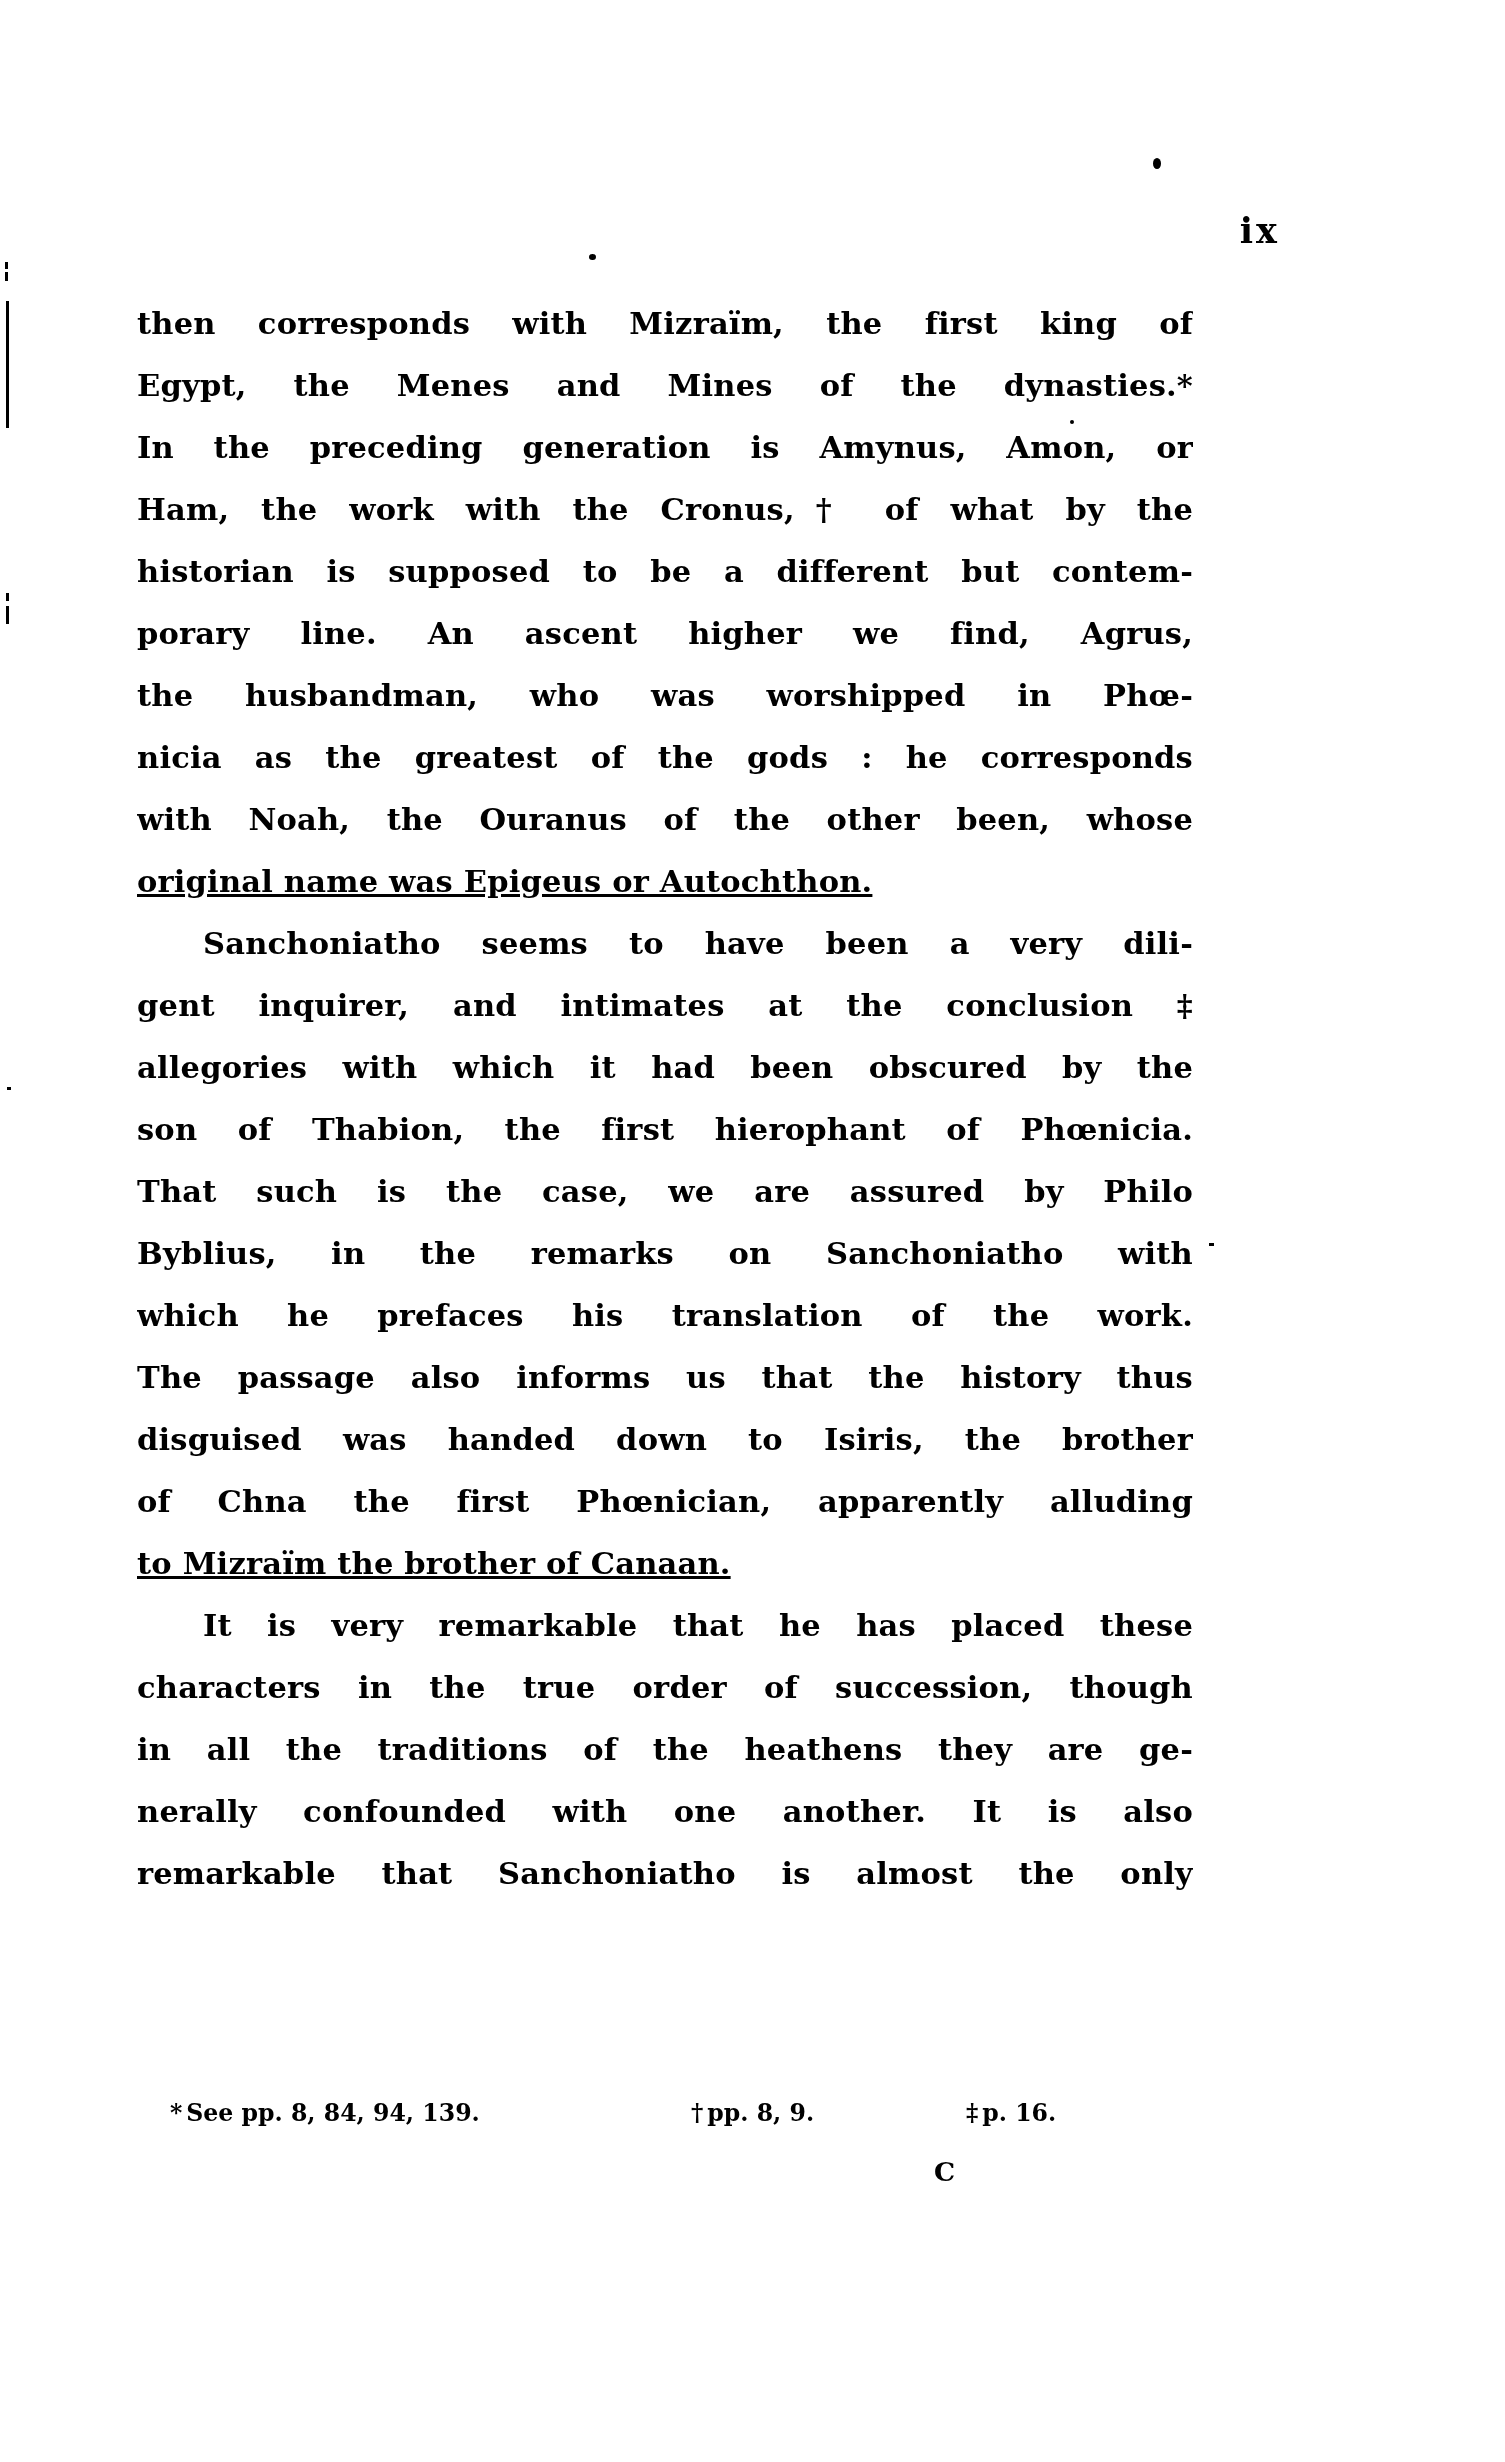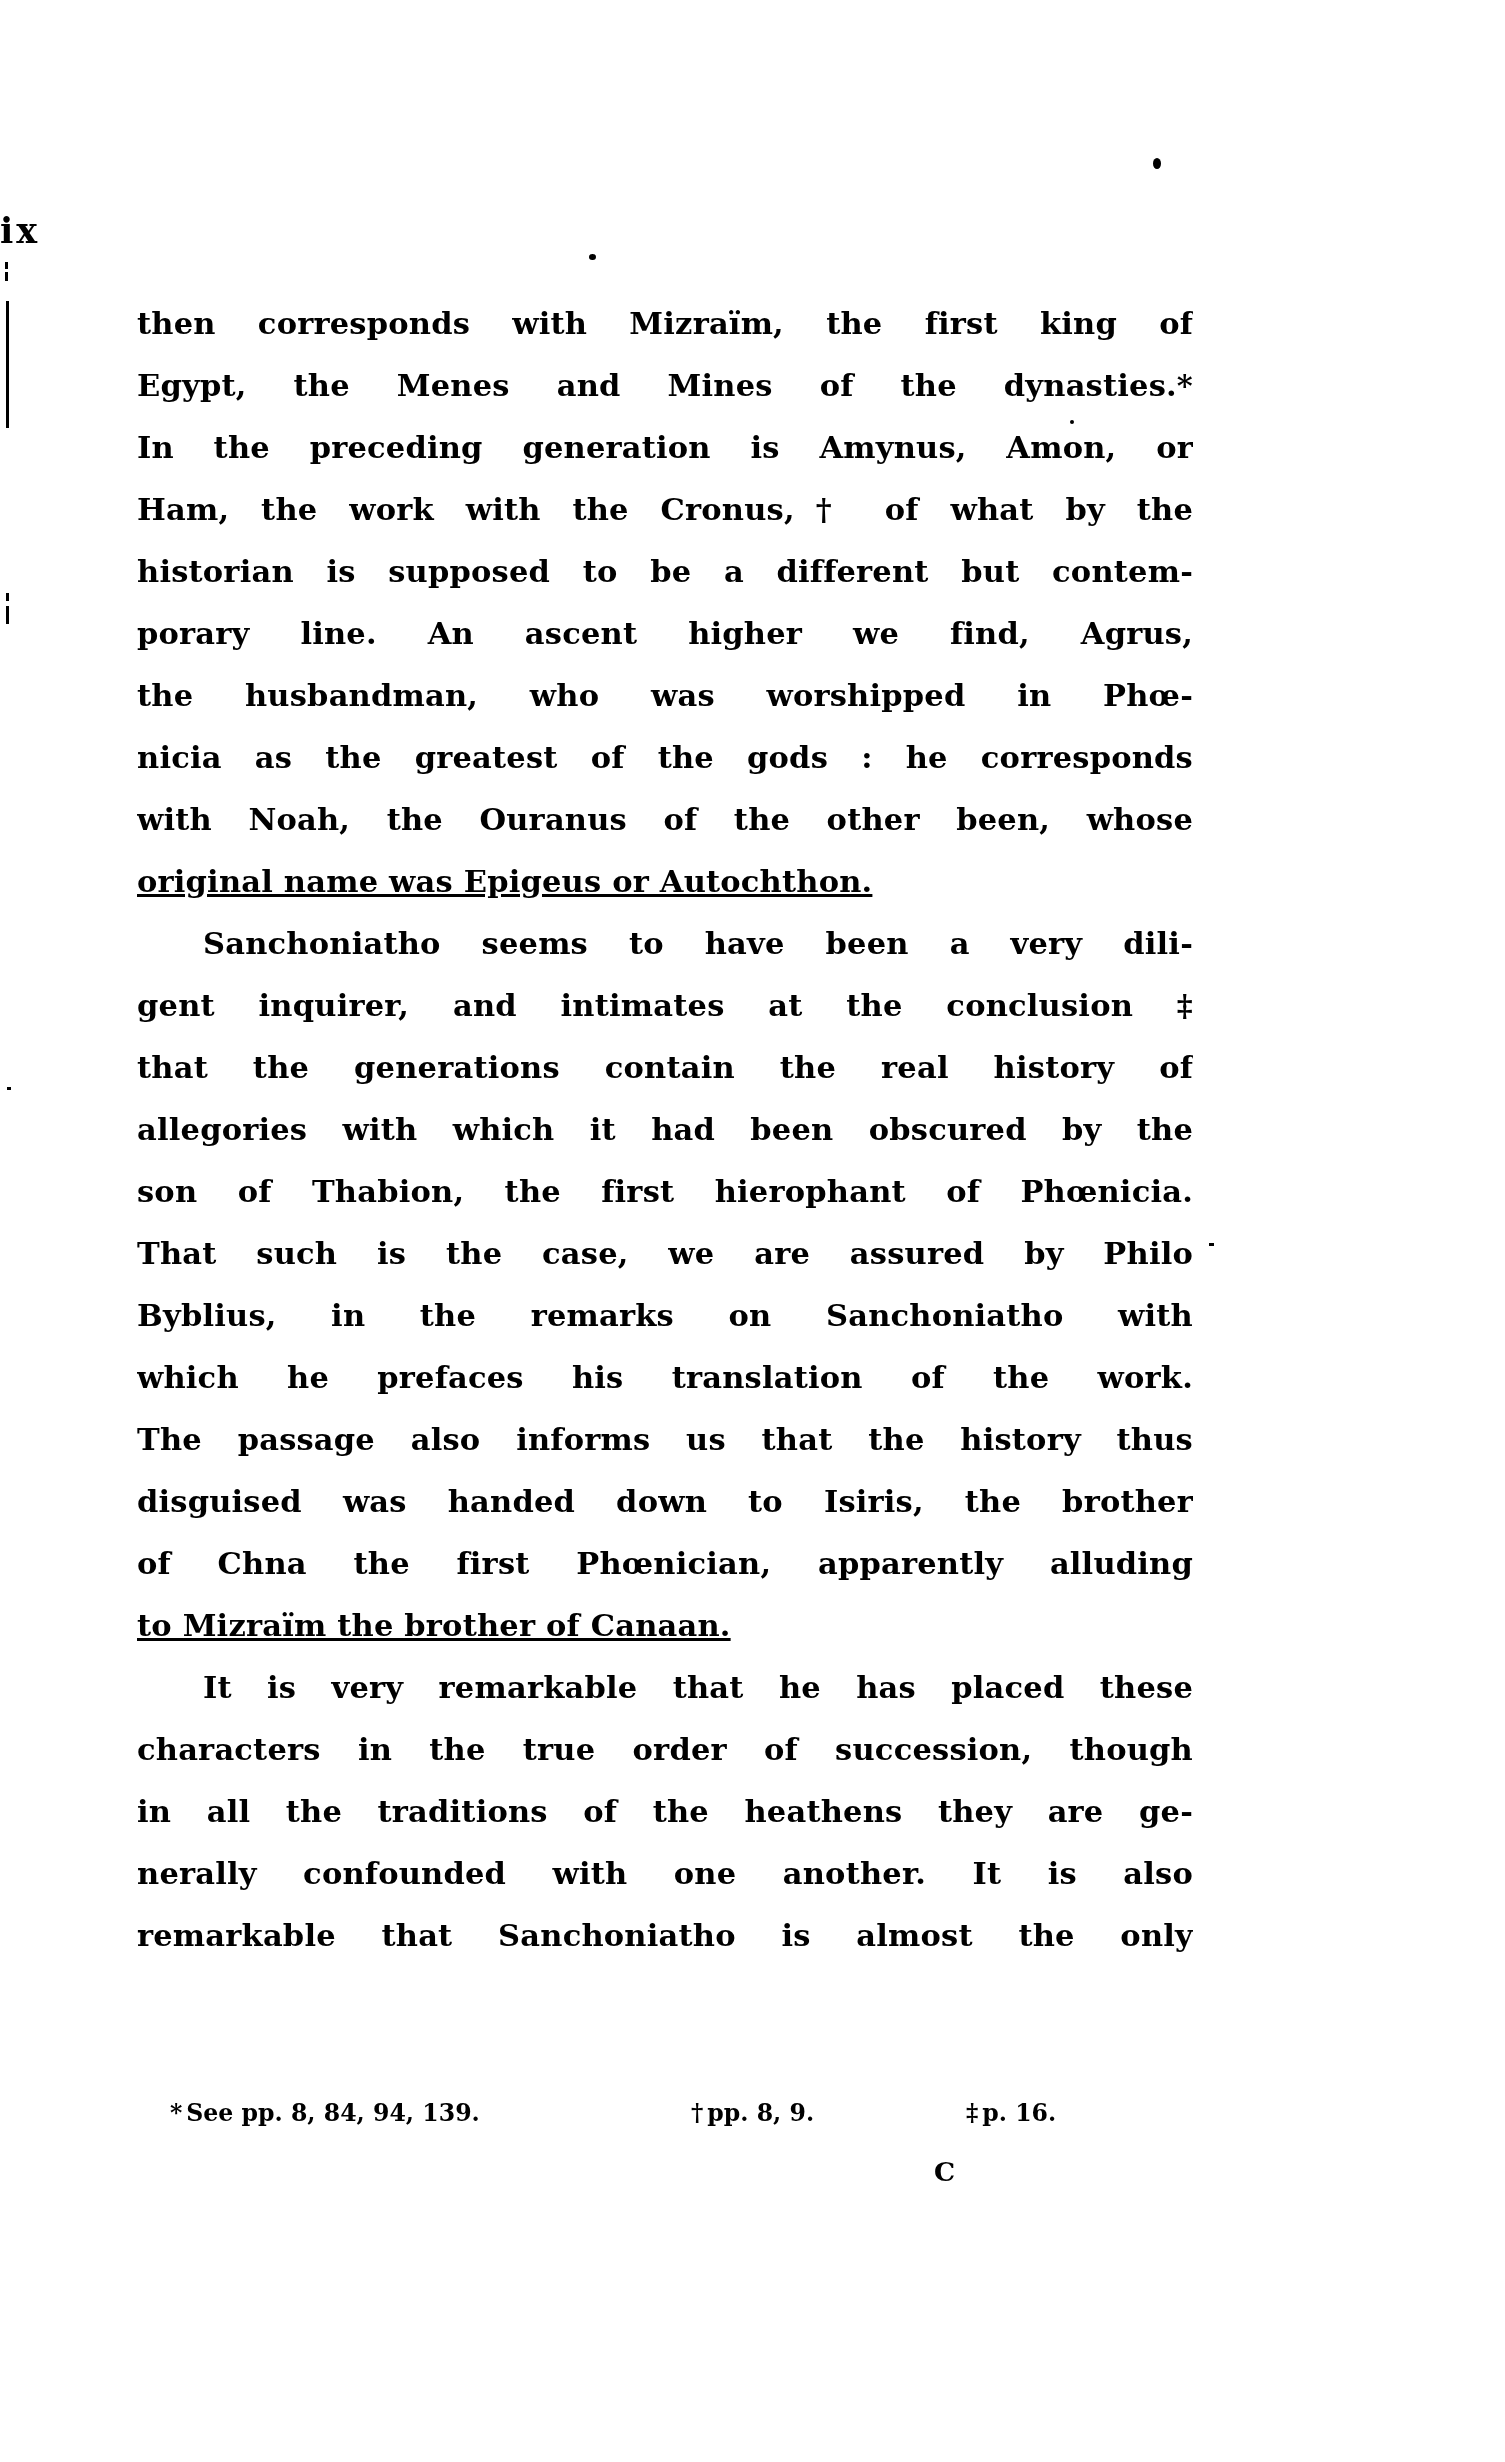--- a/index.html
+++ b/index.html
@@ -14,21 +14,21 @@
     background: #ffffff;
     color: #000000;
     font-family: "DejaVu Serif", "Liberation Serif", serif;
     overflow: hidden;
   }
   .folio {
     position: absolute;
     top: 213px;
     left: 0;
     width: 1280px;
-    text-align: left;
+    text-align: right;
     font-size: 35px;
     font-weight: 700;
     letter-spacing: 3px;
     line-height: 1;
   }
   .text-block {
     position: absolute;
     left: 118px;
     top: 292px;
     width: 1056px;
@@ -102,21 +102,20 @@
       <div class="line">porary line. An ascent higher we find, Agrus,</div>
       <div class="line">the husbandman, who was worshipped in Phœ-</div>
       <div class="line">nicia as the greatest of the gods : he corresponds</div>
       <div class="line">with Noah, the Ouranus of the other been, whose</div>
       <div class="line para-end">original name was Epigeus or Autochthon.</div>
     </div>
 
     <div>
       <div class="line indent">Sanchoniatho seems to have been a very dili-</div>
       <div class="line">gent inquirer, and intimates at the conclusion ‡</div>
-      <div class="line">that the generations contain the real history of</div>
       <div class="line">allegories with which it had been obscured by the</div>
       <div class="line">son of Thabion, the first hierophant of Phœnicia.</div>
       <div class="line">That such is the case, we are assured by Philo</div>
       <div class="line">Byblius, in the remarks on Sanchoniatho with</div>
       <div class="line">which he prefaces his translation of the work.</div>
       <div class="line">The passage also informs us that the history thus</div>
       <div class="line">disguised was handed down to Isiris, the brother</div>
       <div class="line">of Chna the first Phœnician, apparently alluding</div>
       <div class="line para-end">to Mizraïm the brother of Canaan.</div>
     </div>

